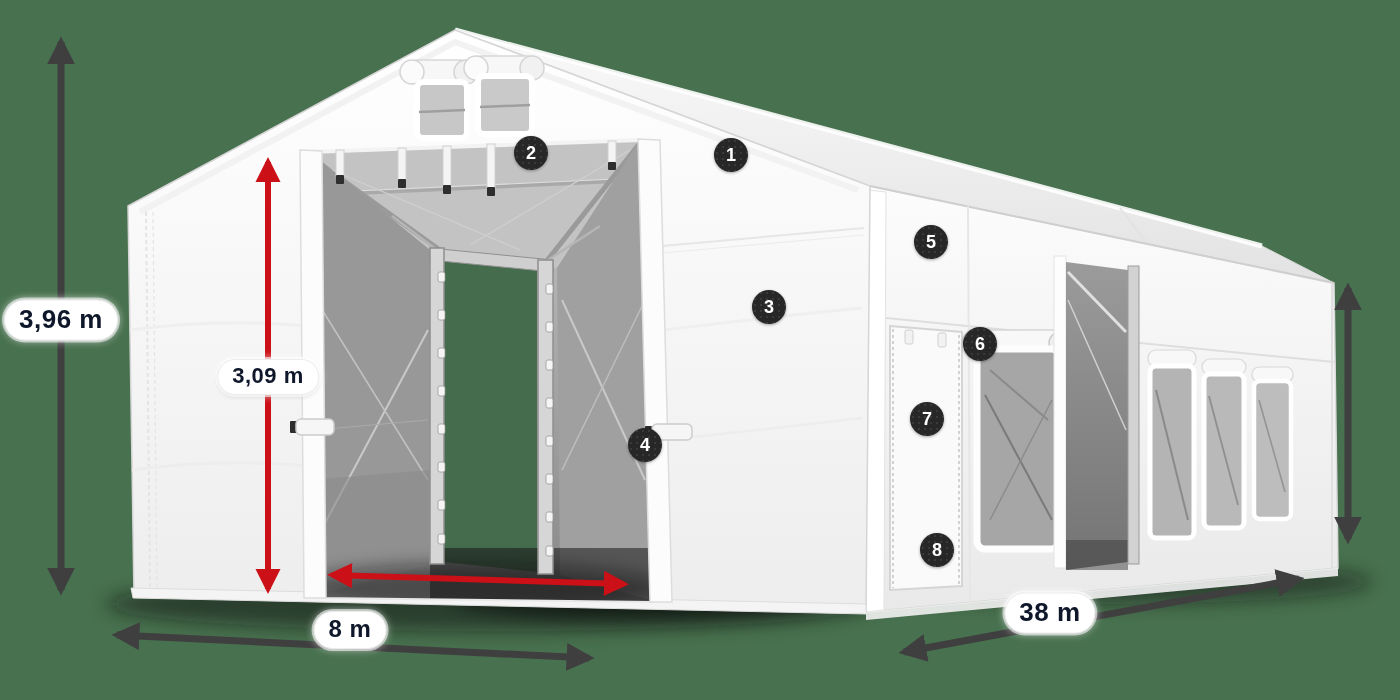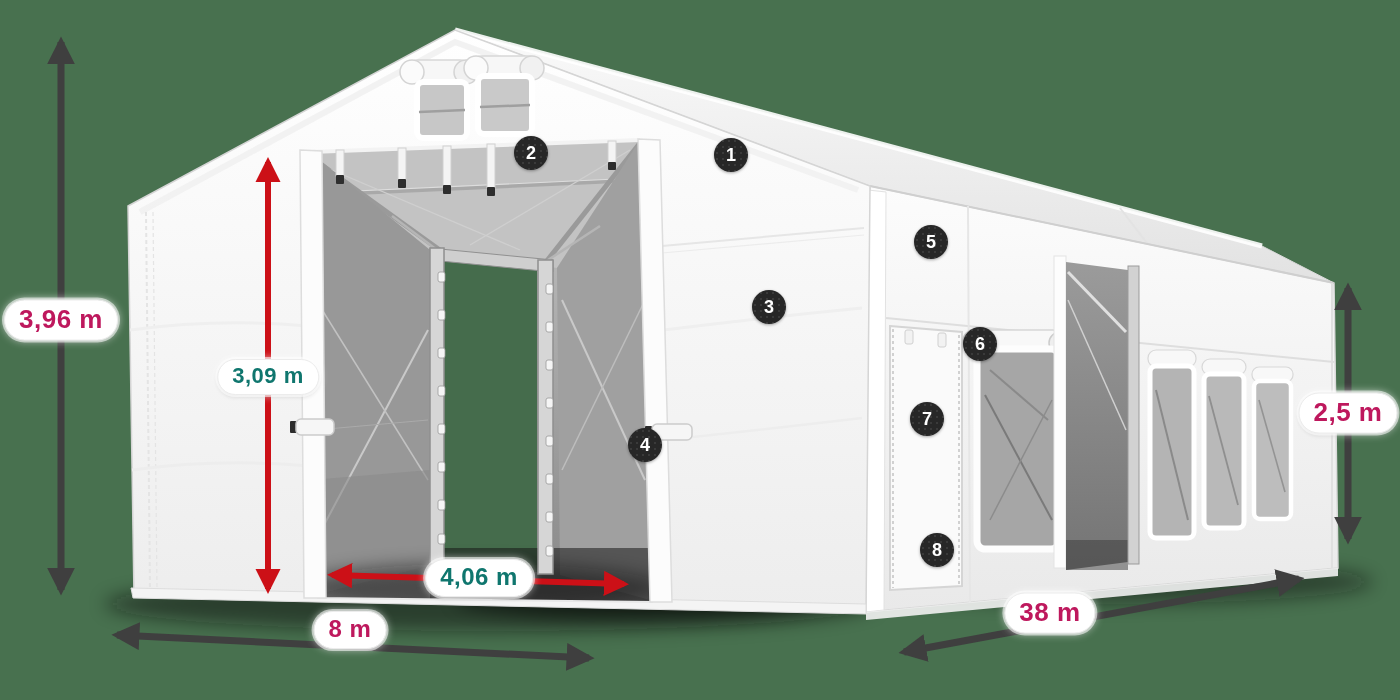--- a/index.html
+++ b/index.html
@@ -16,27 +16,27 @@
   }
   .stage svg{position:absolute;left:0;top:0;}
   .pill{
     position:absolute;
     transform:translate(-50%,-50%);
     background:#ffffff;
     border:1px solid #ececec;
     border-radius:30px;
     padding:3px 14px 5px;
     font-weight:bold;
-    color:#be185d;
+    color:#0f172a;
     white-space:nowrap;
     letter-spacing:.5px;
     box-shadow:0 0 0 2px rgba(255,255,255,.55), 0 0 9px rgba(255,255,255,.85), 0 2px 4px rgba(0,0,0,.18);
     z-index:6;
   }
-  .pill.red{color:#0f766e;}
+  .pill.red{color:#0f172a;}
   .callout{
     position:absolute;
     transform:translate(-50%,-50%);
     width:34px;height:34px;
     border-radius:50%;
     background-color:#272727;
     background-image:radial-gradient(rgba(255,255,255,.09) 1px, transparent 1.3px);
     background-size:6px 6px;
     color:#ffffff;
     font-size:18px;font-weight:bold;
@@ -268,24 +268,22 @@
       <line x1="268" y1="162" x2="268" y2="589" stroke="#cc1017" stroke-width="6" marker-start="url(#ar)" marker-end="url(#ar)"></line>
       <line x1="332" y1="575" x2="624" y2="584" stroke="#cc1017" stroke-width="6" marker-start="url(#ar)" marker-end="url(#ar)"></line>
       <line x1="117" y1="635" x2="589" y2="658" stroke="#3f3f3f" stroke-width="7" marker-start="url(#ad)" marker-end="url(#ad)"></line>
       <line x1="904" y1="652" x2="1299" y2="579" stroke="#3f3f3f" stroke-width="7" marker-start="url(#ad)" marker-end="url(#ad)"></line>
       <line x1="1348" y1="288" x2="1348" y2="539" stroke="#3f3f3f" stroke-width="7" marker-start="url(#ad)" marker-end="url(#ad)"></line>
     </g>
   </svg>
 
   <div class="pill dark" style="left:61px;top:320px;font-size:26px">3,96 m</div>
   <div class="pill red" style="left:268px;top:377px;font-size:22px">3,09 m</div>
-  <div class="pill red" style="left:479px;top:578px;font-size:24px">4,06 m</div>
   <div class="pill dark" style="left:350px;top:630px;font-size:24px">8 m</div>
   <div class="pill dark" style="left:1050px;top:613px;font-size:26px">38 m</div>
-  <div class="pill dark" style="left:1348px;top:413px;font-size:26px">2,5 m</div>
 
   <div class="callout" style="left:731px;top:155px">1</div>
   <div class="callout" style="left:531px;top:153px">2</div>
   <div class="callout" style="left:769px;top:307px">3</div>
   <div class="callout" style="left:645px;top:445px">4</div>
   <div class="callout" style="left:931px;top:242px">5</div>
   <div class="callout" style="left:980px;top:344px">6</div>
   <div class="callout" style="left:927px;top:419px">7</div>
   <div class="callout" style="left:937px;top:550px">8</div>
 

